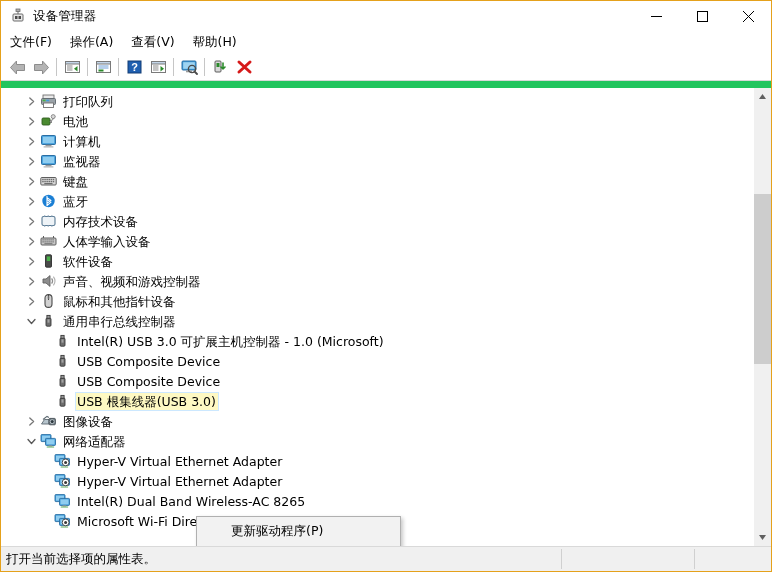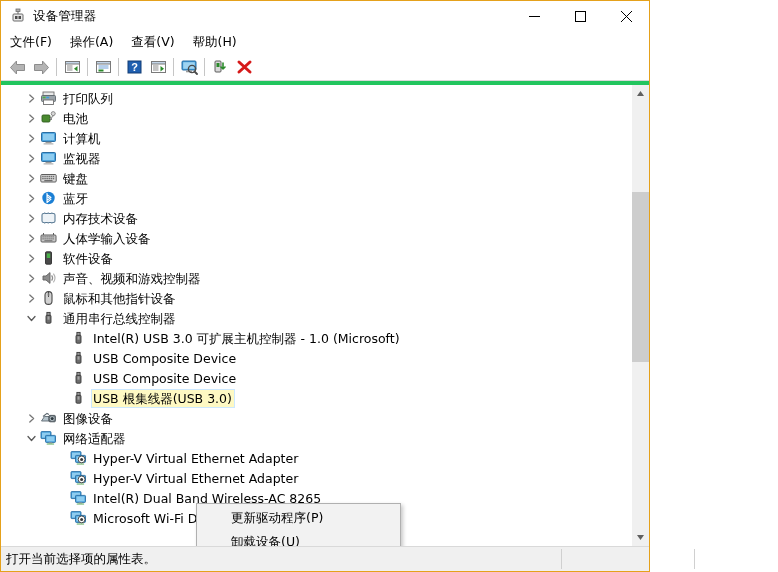--- a/index.html
+++ b/index.html
@@ -12,21 +12,21 @@
     overflow: hidden;
     background: #ffffff;
     font-family: "DejaVu Sans", "Liberation Sans", sans-serif;
     font-size: 12px;
     color: #000000;
     -webkit-font-smoothing: antialiased;
   }
 
   #window {
     position: relative;
-    width: 650px;
+    width: 772px;
     height: 572px;
     box-sizing: border-box;
     border: 1px solid #e5a11b;
     background: #ffffff;
     display: flex;
     flex-direction: column;
   }
 
   
   .titlebar {
@@ -108,39 +108,39 @@
     margin: 0 3px;
     flex: none;
   }
 
   
   .body-area {
     flex: 1;
     display: flex;
     position: relative;
     background: #ffffff;
-    border-top: 4px solid #22c55e;
+    border-top: 7px solid #22c55e;
     overflow: hidden;
   }
   .tree {
     flex: 1;
     position: relative;
     overflow: hidden;
     padding-top: 3px;
   }
   .row {
     height: 20px;
     display: flex;
     align-items: center;
     white-space: nowrap;
     cursor: default;
     padding-left: 22px;
   }
   .row.depth1 { padding-left: 22px; }
-  .row.depth2 { padding-left: 52px; }
+  .row.depth2 { padding-left: 36px; }
   .row.selected .rowlabel {
     background: #fef9c3;
     outline: 1px solid #cce8ff;
   }
   .chev {
     width: 16px;
     height: 16px;
     flex: none;
     display: flex;
     align-items: center;
@@ -219,21 +219,21 @@
     top: 2px;
     bottom: 2px;
     width: 1px;
     background: #d0d0d0;
   }
 
   
   .ctxmenu {
     position: absolute;
     left: 195px;
-    top: 418px;
+    top: 428px;
     width: 203px;
     background: #f2f2f2;
     border: 1px solid #b0b0b0;
     box-shadow: 2px 2px 4px rgba(0,0,0,0.22);
     padding: 2px 0 2px 0;
     z-index: 50;
   }
   .ctx-item {
     height: 24px;
     display: flex;

